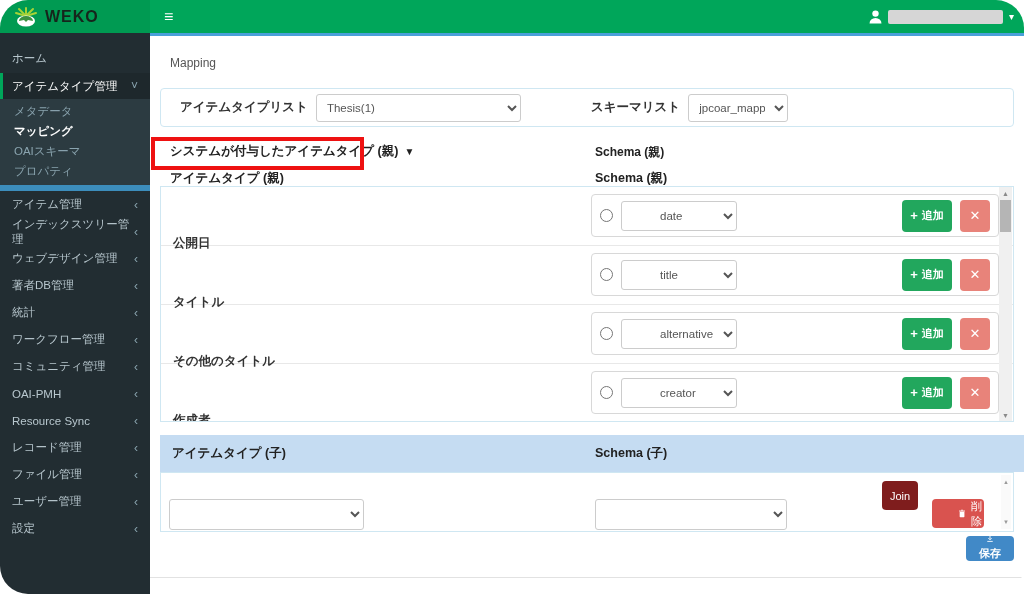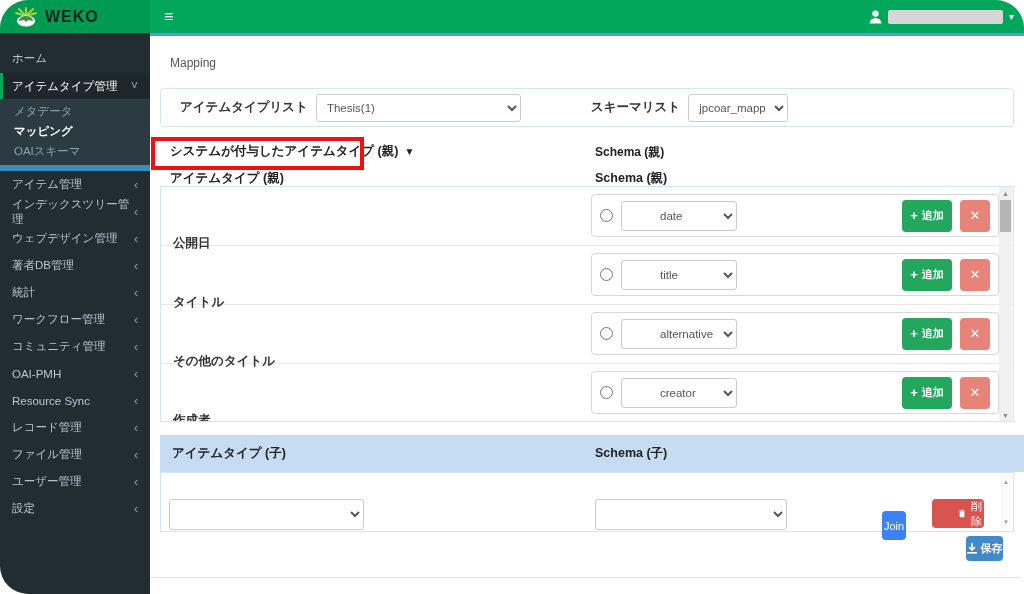--- a/index.html
+++ b/index.html
@@ -81,29 +81,29 @@
   .child-bar { position:absolute; left:10px; top:399px; width:992px; height:37px; background:#c5dcf2;
                display:flex; align-items:center; }
   .child-bar .h1 { position:absolute; left:12px; font-size:12.5px; font-weight:700; color:#222; }
   .child-bar .h2 { position:absolute; left:435px; font-size:12.5px; font-weight:700; color:#222; }
   .child-bar .btn-add { position:absolute; right:38px; width:50px; height:25px; }
 
   .child-panel { position:absolute; left:10px; top:436px; width:854px; height:60px;
                  border:1px solid #cfe7f2; background:#fff; }
   .child-sel-1 { position:absolute; left:8px; top:26px; width:195px; height:31px; }
   .child-sel-2 { position:absolute; left:434px; top:26px; width:192px; height:31px; }
-  .btn-join { position:absolute; left:721px; top:38px; background:#3b82f6; width:24px; height:29px; font-size:11px; }
+  .btn-join { position:absolute; left:721px; top:8px; background:#7f1d1d; width:36px; height:29px; font-size:11px; }
   .btn-del  { position:absolute; left:771px; top:26px; background:#d9534f; width:52px; height:29px; font-size:11px;padding-left:27px; }
   .mini-scroll { position:absolute; right:2px; top:2px; bottom:2px; width:10px; background:#fafafa; }
   .mini-scroll .arr { position:absolute; left:0; width:10px; height:10px; color:#9a9a9a; font-size:6px;
                       display:flex; align-items:center; justify-content:center; cursor:pointer; }
   .mini-scroll .arr.up { top:2px; } .mini-scroll .arr.down { bottom:2px; }
 
-  .btn-save { position:absolute; left:816px; top:500px; background:#4189c7; width:37px; height:25px;
-              font-size:11px; font-weight:700; }
+  .btn-save { position:absolute; left:816px; top:500px; background:#4189c7; width:48px; height:25px;
+              font-size:11px; font-weight:700;flex-direction:column; }
   .footer-line { position:absolute; left:0; right:0; top:541px; height:1px; background:#e2e2e2; }
 
   .icon-svg { display:inline-block; }
 </style>
 </head>
 <body>
 
 <div class="frame">
 
   <div class="logo">
@@ -145,20 +145,23 @@
     </div>
     <div class="submenu">
       <div class="sub-item">
           <span>メタデータ</span>
         </div>
       <div class="sub-item active">
           <span>マッピング</span>
         </div>
       <div class="sub-item">
           <span>OAIスキーマ</span>
+        </div>
+      <div class="sub-item">
+          <span>プロパティ</span>
         </div>
     </div>
     <div class="side-divider"></div>
 
     <div class="side-item">
         <span>アイテム管理</span>
         <span class="chev">‹</span>
       </div>
     <div class="side-item">
         <span>インデックスツリー管理</span>

